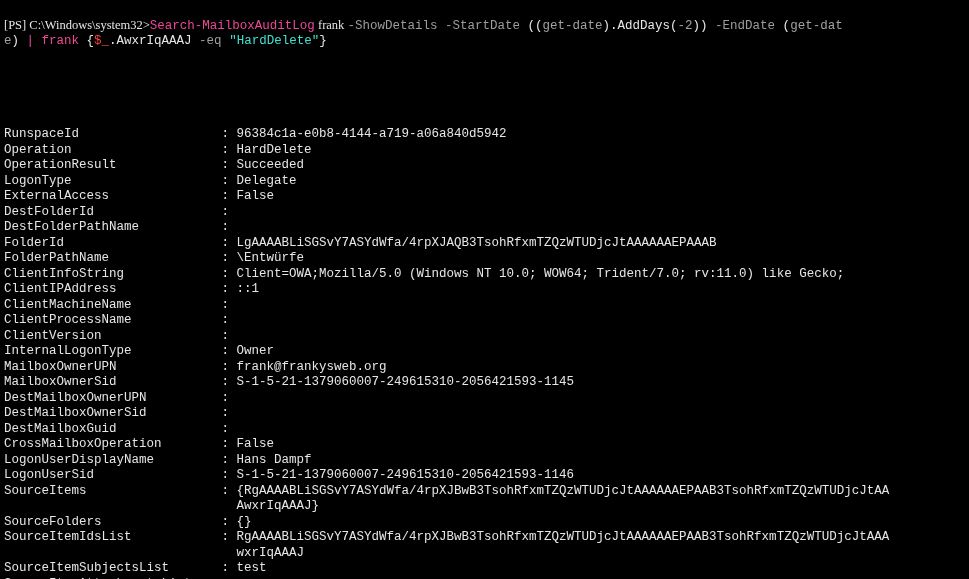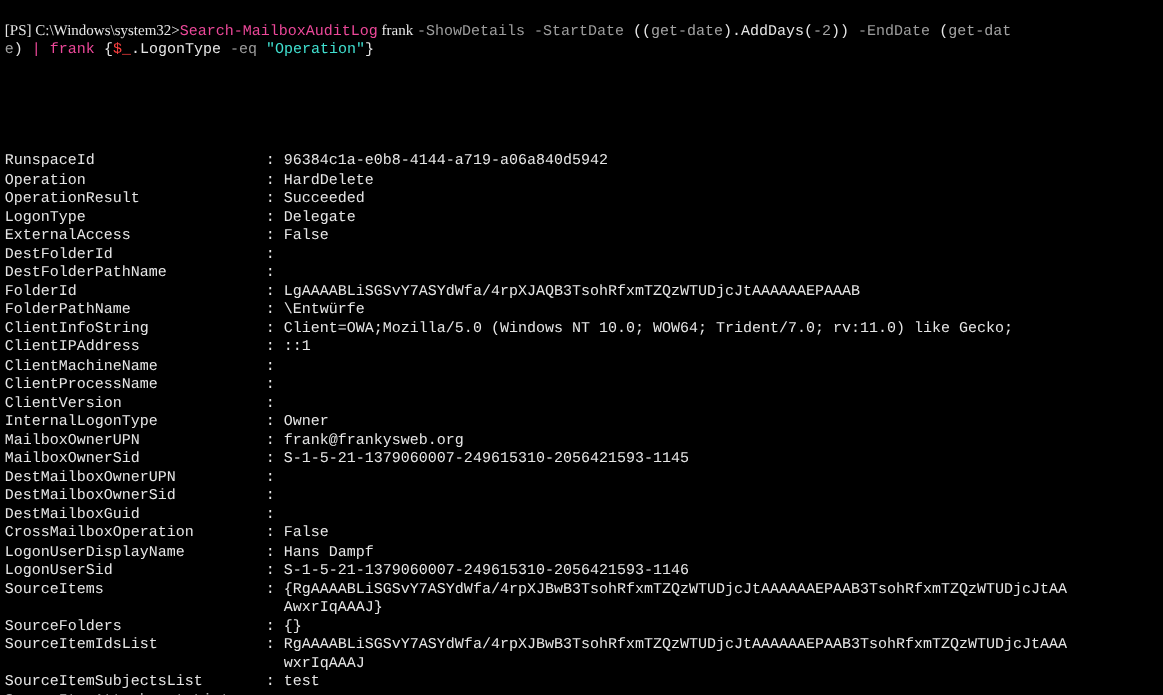--- a/index.html
+++ b/index.html
@@ -26,21 +26,21 @@
   .brace       { color: #e6e6e6; }
   .var-red     { color: #ff4040; }
   .lit-teal    { color: #40e0d0; }
   .output      { color: #e6e6e6; }
 </style>
 </head>
 <body>
 
 <div class="terminal">
 <div><span class="prompt-ps">[PS] </span><span class="prompt-ps">C:\Windows\system32&gt;</span><span class="cmd-yellow">Search-MailboxAuditLog</span><span class="prompt-ps"> frank </span><span class="arg-gray">-ShowDetails -StartDate </span><span class="paren">((</span><span class="date-lime">get-date</span><span class="paren">)</span><span class="paren">.AddDays(</span><span class="date-lime">-2</span><span class="paren">)) </span><span class="arg-gray">-EndDate </span><span class="paren">(</span><span class="date-lime">get-dat</span>
-<span class="date-lime">e</span><span class="paren">) </span><span class="cmd-yellow">| </span><span class="cmd-yellow">frank </span><span class="brace">{</span><span class="var-red">$_</span><span class="paren">.LogonType </span><span class="arg-gray">-eq </span><span class="lit-teal">"</span><span class="lit-teal">Operation</span><span class="lit-teal">"</span><span class="brace">}</span></div>
+<span class="date-lime">e</span><span class="paren">) </span><span class="cmd-yellow">| </span><span class="cmd-yellow">frank </span><span class="brace">{</span><span class="var-red">$_</span><span class="paren">.AwxrIqAAAJ </span><span class="arg-gray">-eq </span><span class="lit-teal">"</span><span class="lit-teal">HardDelete</span><span class="lit-teal">"</span><span class="brace">}</span></div>
 <div class="output"> </div>
 <div class="output"> </div>
 <div id="output-block" class="output">RunspaceId                   : 96384c1a-e0b8-4144-a719-a06a840d5942
 Operation                    : HardDelete
 OperationResult              : Succeeded
 LogonType                    : Delegate
 ExternalAccess               : False
 DestFolderId                 : 
 DestFolderPathName           : 
 FolderId                     : LgAAAABLiSGSvY7ASYdWfa/4rpXJAQB3TsohRfxmTZQzWTUDjcJtAAAAAAEPAAAB

